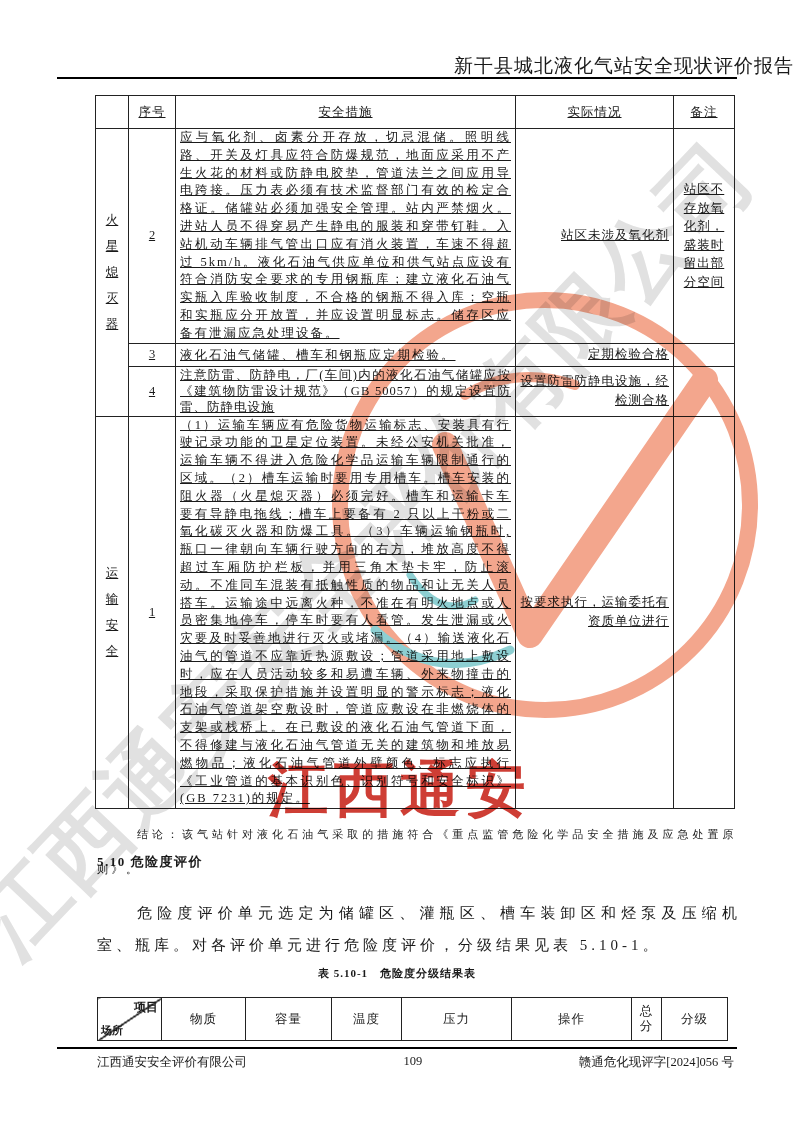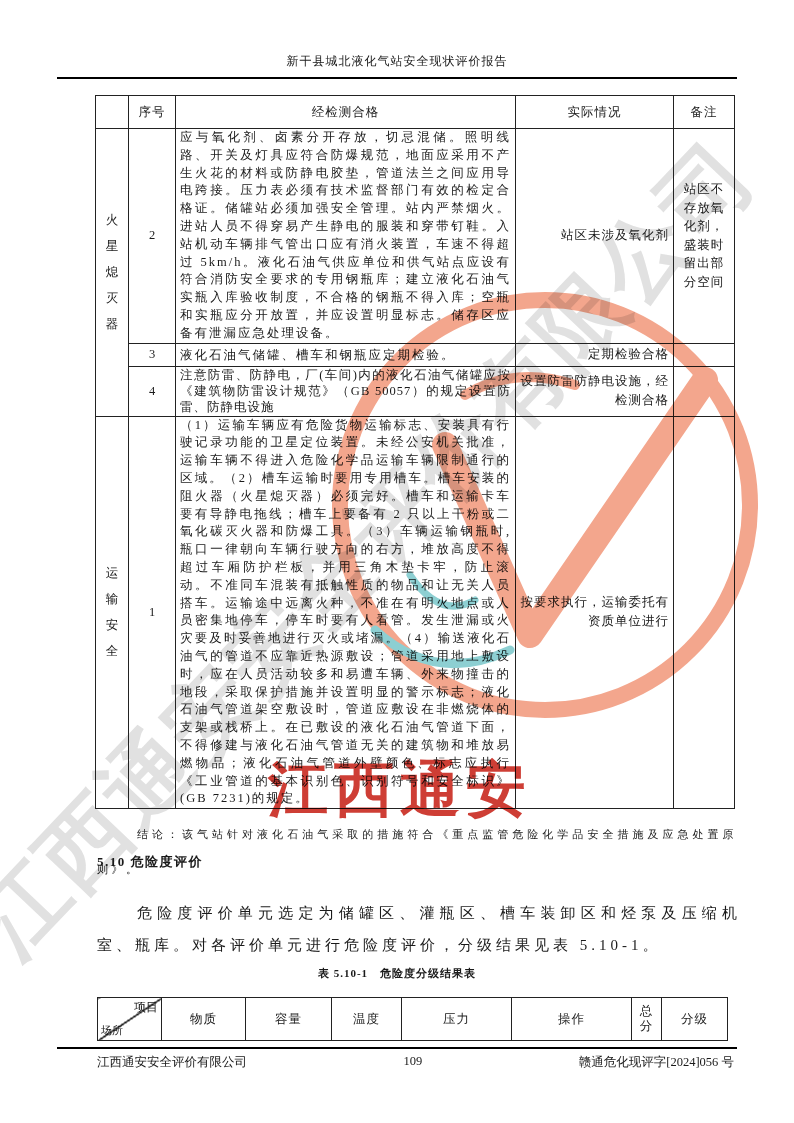--- a/index.html
+++ b/index.html
@@ -1,26 +1,26 @@
 <!DOCTYPE html>
 <html><head>
 <meta charset="utf-8">
 <style>
   html,body{margin:0;padding:0;background:#888;}
   .page{
     position:relative;width:794px;height:1123px;margin:0 auto;background:#fff;
     font-family:"Liberation Serif","DejaVu Serif",serif;color:#1a1a1a;overflow:hidden;
   }
   
-  .doc-title{position:absolute;top:53px;left:0;width:100%;text-align:center;
-    font-size:12px;letter-spacing:1px;z-index:1;}
+  .doc-title{position:absolute;top:53px;left:0;width:100%;text-align:right;
+    font-size:19px;letter-spacing:1px;z-index:1;}
   .title-rule{position:absolute;top:77px;left:57px;width:680px;height:2px;background:#000;z-index:1;}
   
   table.measures{position:absolute;top:95px;left:95px;width:639px;border-collapse:collapse;
-    table-layout:fixed;z-index:1;}
+    table-layout:fixed;z-index:1;text-decoration:underline;}
   table.measures td{border:1px solid #222;font-size:12.5px;padding:0 4px;vertical-align:middle;}
   .m-hdr td{text-align:center;letter-spacing:1px;}
   .m-seq{text-align:center;}
   .m-measure{text-align:justify;line-height:17.8px;letter-spacing:2px;}
   .m-measure-tight{text-align:justify;line-height:16px;letter-spacing:1px;}
   .m-measure-single{text-align:left;line-height:18px;letter-spacing:2px;margin-left:8px;}
   .m-actual{text-align:right;line-height:19px;letter-spacing:1px;}
   .m-remark{text-align:center;line-height:18.5px;padding:0 13px;letter-spacing:1px;}
   .vcell{text-align:center;}
   .vlabel{width:14px;margin:0 auto;line-height:26px;word-break:break-all;letter-spacing:0;}
@@ -33,21 +33,21 @@
     line-height:32px;text-indent:40px;letter-spacing:4px;text-align:justify;z-index:1;}
   .tbl-caption{position:absolute;top:966px;left:0;width:100%;text-align:center;
     font-size:11px;font-weight:bold;letter-spacing:1px;z-index:1;}
   
   table.result{position:absolute;top:997px;left:97px;width:630px;border-collapse:collapse;
     table-layout:fixed;z-index:1;}
   table.result td{border:1px solid #222;height:42px;text-align:center;font-size:12.5px;
     padding:0 2px;letter-spacing:1px;line-height:15px;}
   td.corner{position:relative;padding:0;
     background:linear-gradient(to bottom right,transparent calc(50% - 0.7px),
-      #222 calc(50% - 0.7px),#222 calc(50% + 0.7px),transparent calc(50% + 0.7px));}
+      #222 calc(50% - 0.7px),#222 calc(50% + 0.7px),transparent calc(50% + 0.7px));font-weight:bold;}
   td.corner .c-top{position:absolute;top:2px;right:3px;font-size:12px;letter-spacing:0;}
   td.corner .c-bottom{position:absolute;bottom:2px;left:3px;font-size:11px;letter-spacing:0;}
   
   .footer-rule{position:absolute;top:1047px;left:57px;width:680px;height:2px;background:#000;z-index:1;}
   .footer{position:absolute;top:1054px;left:97px;width:637px;display:flex;
     justify-content:space-between;align-items:flex-start;font-size:12.5px;z-index:1;}
   
   .wm{pointer-events:none;}
   .wm-gray{position:absolute;left:-50px;top:900px;width:1200px;white-space:nowrap;
     font-size:88px;font-weight:bold;color:#d7d7d7;letter-spacing:2px;opacity:.75;
@@ -74,21 +74,21 @@
       <col style="width:33px">
         <col style="width:47px">
         <col style="width:340px">
       <col style="width:158px">
         <col style="width:61px">
     </colgroup>
     <tbody>
         <tr class="m-hdr" style="height:33px">
       <td></td>
       <td>序号</td>
-      <td>经检测合格</td>
+      <td>安全措施</td>
       <td>实际情况</td>
       <td>备注</td>
     </tr>
     <tr style="height:199px">
       <td class="vcell" rowspan="3">
         <div class="vlabel">火星熄灭器</div>
       </td>
       <td class="m-seq">2</td>
       <td class="m-measure">应与氧化剂、卤素分开存放，切忌混储。照明线路、开关及灯具应符合防爆规范，地面应采用不产生火花的材料或防静电胶垫，管道法兰之间应用导电跨接。压力表必须有技术监督部门有效的检定合格证。储罐站必须加强安全管理。站内严禁烟火。进站人员不得穿易产生静电的服装和穿带钉鞋。入站机动车辆排气管出口应有消火装置，车速不得超过 5km/h。液化石油气供应单位和供气站点应设有符合消防安全要求的专用钢瓶库；建立液化石油气实瓶入库验收制度，不合格的钢瓶不得入库；空瓶和实瓶应分开放置，并应设置明显标志。储存区应备有泄漏应急处理设备。</td>
       <td class="m-actual">站区未涉及氧化剂</td>

